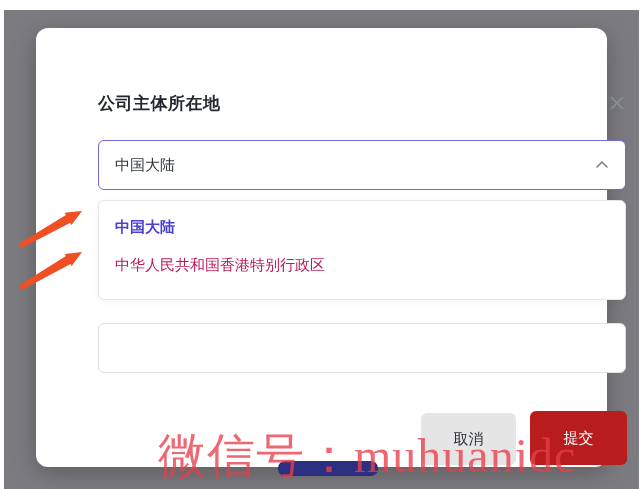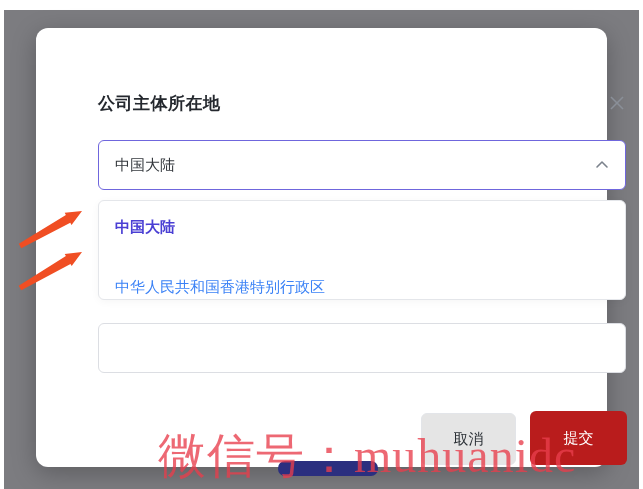--- a/index.html
+++ b/index.html
@@ -40,21 +40,21 @@
     position:absolute;left:62px;top:172px;width:528px;height:100px;
     border:1px solid #e4e6ea;border-radius:6px;background:#fff;
     box-sizing:border-box;box-shadow:0 2px 8px rgba(0,0,0,0.04);
   }
   .dd-option{
     position:absolute;left:0;width:100%;height:34px;
     display:flex;align-items:center;cursor:pointer;box-sizing:border-box;
     padding-left:16px;font-size:15px;
   }
   .dd-option.sel{top:9px;color:#4a3fd4;font-weight:bold;}
-  .dd-option.plain{top:69px;color:#3b82f6;}
+  .dd-option.plain{top:47px;color:#be185d;}
   .empty-input{
     position:absolute;left:62px;top:295px;width:528px;height:50px;
     border:1px solid #dcdee3;border-radius:6px;background:#fff;
     box-sizing:border-box;font-size:15px;color:#33373c;padding:0 16px;
     outline:none;font-family:"Liberation Sans","DejaVu Sans",sans-serif;
   }
   .btn{
     position:absolute;border-radius:6px;font-size:15px;
     display:flex;align-items:center;justify-content:center;cursor:pointer;
     box-sizing:border-box;

